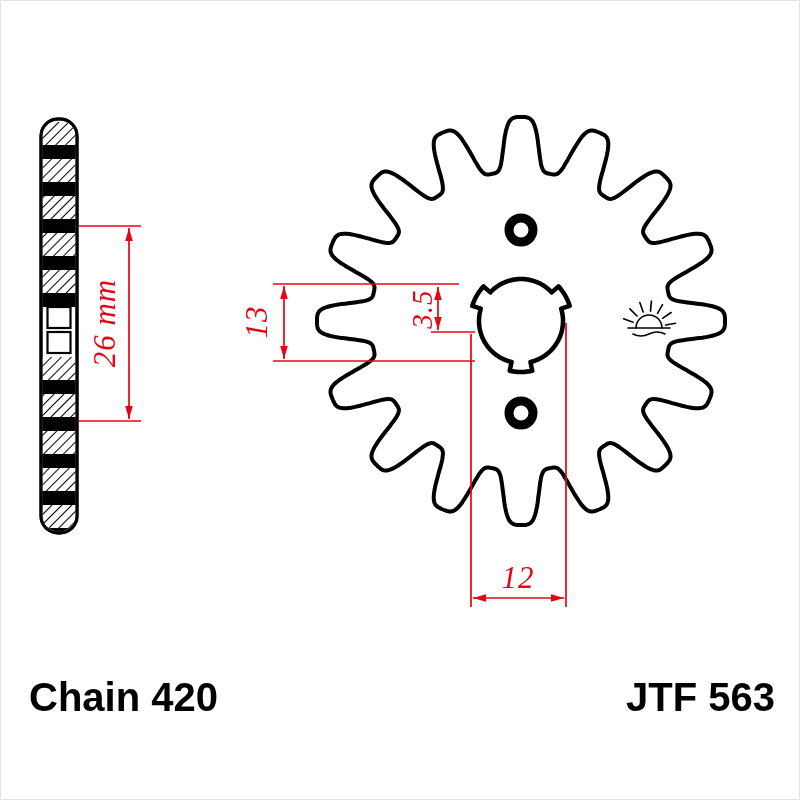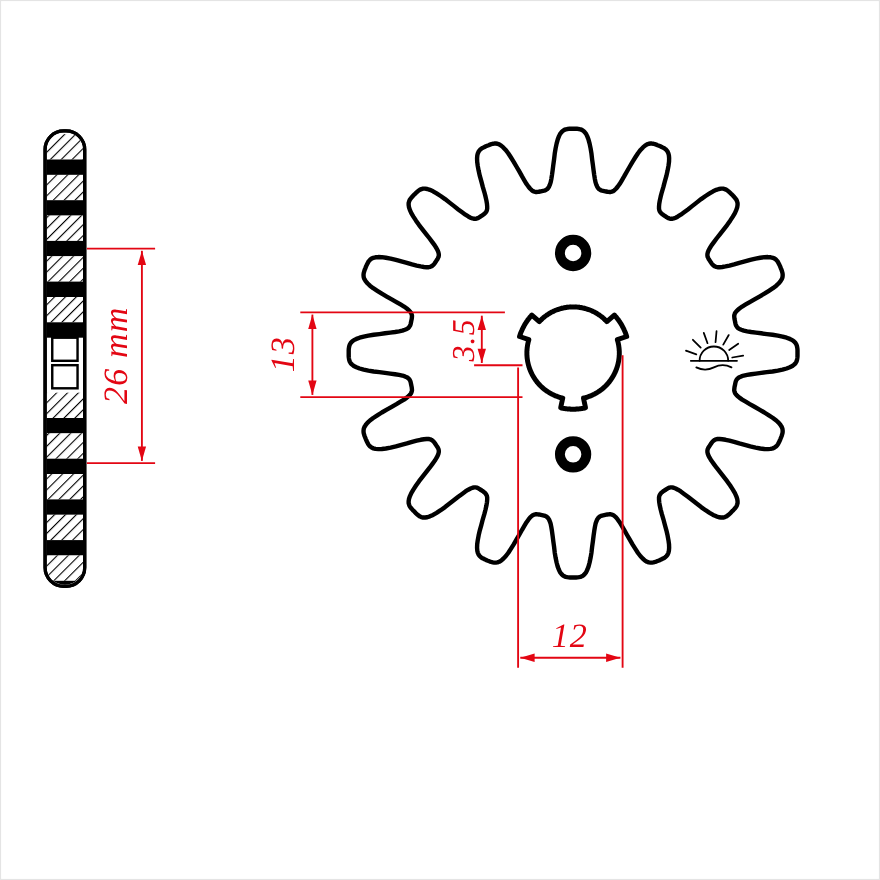--- a/index.html
+++ b/index.html
@@ -106,14 +106,16 @@
     </svg>
 
   <div class="dim-label rot" style="left:104px;top:322px;">26 mm</div>
 
   <div class="dim-label rot" style="left:256px;top:321px;">13</div>
 
   <div class="dim-label rot small" style="left:421px;top:308px;">3.5</div>
 
   <div class="dim-label" style="left:517px;top:577px;">12</div>
 
+  <div class="product-label" style="left:28px;top:674px;">Chain 420</div>
 
+  <div class="product-label" style="right:24px;top:674px;">JTF 563</div>
 </div>
 
 </body></html>

